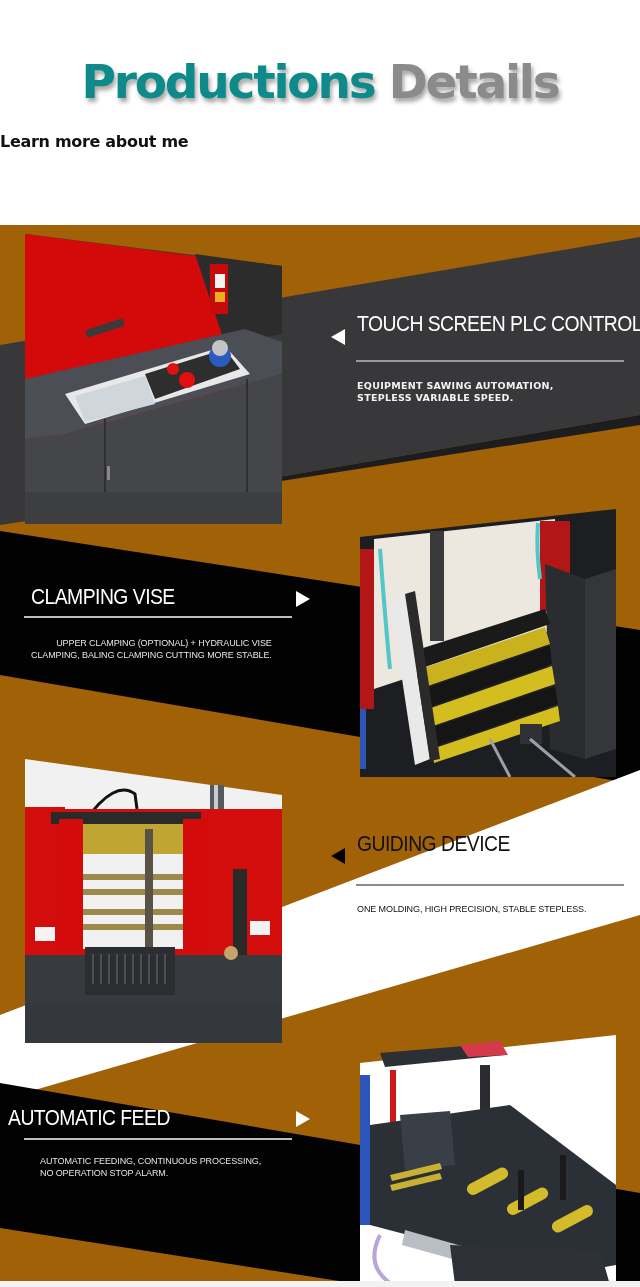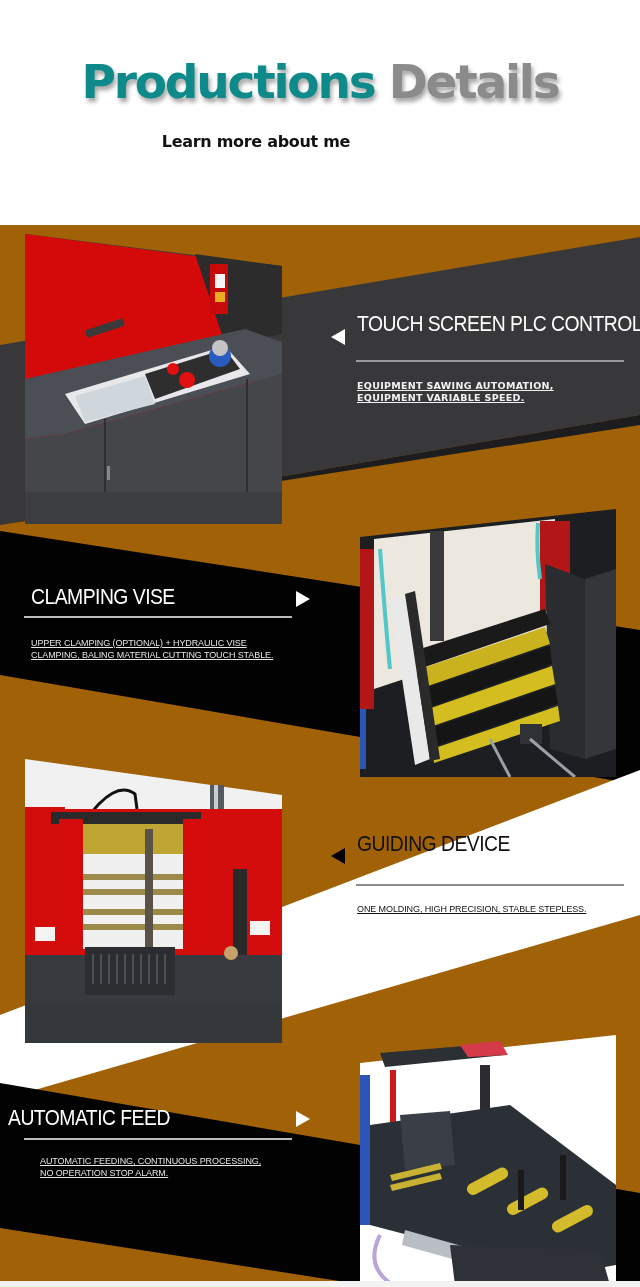--- a/index.html
+++ b/index.html
@@ -2,28 +2,28 @@
 <html><head>
 <meta charset="utf-8">
 <style>
   html, body { margin:0; padding:0; }
   body { width:640px; height:1287px; position:relative; overflow:hidden; background:#ffffff; font-family:"DejaVu Sans", sans-serif; }
   .topline { position:absolute; left:0; top:0; width:640px; height:3px; background:#d9d9d9; }
   .header { position:absolute; left:0; top:0; width:640px; height:178px; background:#ffffff; }
   .title { position:absolute; left:0; top:52px; width:640px; text-align:center; font-family:"DejaVu Sans", sans-serif; font-weight:bold; font-size:47px; letter-spacing:-2.2px; line-height:60px; }
   .title .w1 { color:#0e8a8a; text-shadow:2px 4px 4px rgba(0,0,0,0.35); }
   .title .w2 { color:#8b8b8b; text-shadow:2px 4px 4px rgba(0,0,0,0.35); }
-  .subtitle { position:absolute; left:0; top:132px; width:512px; text-align:center; font-weight:bold; font-size:16px; color:#111; letter-spacing:-0.3px; }
+  .subtitle { position:absolute; left:0; top:132px; width:512px; text-align:left; font-weight:bold; font-size:16px; color:#111; letter-spacing:-0.3px; }
   .dark { position:absolute; left:0; top:178px; width:640px; height:1103px; background:#a16207; overflow:hidden;margin-top:47px; }
   .bottomstrip { position:absolute; left:0; top:1281px; width:640px; height:6px; background:#f2f2f2; }
   svg.bands { position:absolute; left:0; top:0; }
   .photo { position:absolute; overflow:hidden; }
   .sec-title { position:absolute; font-family:"Liberation Sans", sans-serif; font-size:22px; letter-spacing:-0.6px; white-space:nowrap; transform:scaleX(0.88); transform-origin:left top; }
   .sec-rule { position:absolute; height:2px; }
-  .sec-desc { position:absolute; font-family:"DejaVu Sans", sans-serif; font-size:9.5px; line-height:12px; white-space:nowrap; letter-spacing:-0.1px;text-decoration:underline; }
+  .sec-desc { position:absolute; font-family:"DejaVu Sans", sans-serif; font-size:9.5px; line-height:12px; white-space:nowrap; letter-spacing:-0.1px; }
   .arrow { position:absolute; width:0; height:0; }
 </style>
 </head>
 <body>
 
 <div class="topline"></div>
 
 <div class="header">
   <div class="title"><span class="w1">Productions</span> <span class="w2">Details</span></div>
   <div class="subtitle">Learn more about me</div>
@@ -66,29 +66,29 @@
       <line x1="80" y1="185" x2="80" y2="280" stroke="#2e2f33" stroke-width="2"></line>
       <rect x="82" y="232" width="3" height="14" fill="#888"></rect>
       <rect x="0" y="258" width="257" height="32" fill="#3c3e42"></rect>
     </svg>
   </div>
   <div class="arrow" style="left:331px; top:104px; border-top:8px solid transparent; border-bottom:8px solid transparent; border-right:14px solid #ffffff;"></div>
   <div class="sec-title" style="left:357px; top:86px; color:#ffffff;">TOUCH SCREEN PLC CONTROL</div>
   <div class="sec-rule" style="left:356px; top:135px; width:268px; background:#9a9a9a;"></div>
   <div class="sec-desc" style="left:357px; top:155px; color:#f2f2f2; font-weight:bold; letter-spacing:0.3px;">
     <div>EQUIPMENT SAWING AUTOMATION,</div>
-    <div>EQUIPMENT VARIABLE SPEED.</div>
+    <div>STEPLESS VARIABLE SPEED.</div>
   </div>
 
   <div class="sec-title" style="left:31px; top:359px; color:#ffffff;">CLAMPING VISE</div>
   <div class="arrow" style="left:296px; top:366px; border-top:8px solid transparent; border-bottom:8px solid transparent; border-left:14px solid #ffffff;"></div>
   <div class="sec-rule" style="left:24px; top:391px; width:268px; background:#bdbdbd;"></div>
-  <div class="sec-desc" style="left:31px; top:412px; color:#e6e6e6; font-family:'Liberation Sans', sans-serif; font-size:9px;">
+  <div class="sec-desc" style="left:31px; top:412px; color:#e6e6e6; font-family:'Liberation Sans', sans-serif; font-size:9px;text-align:right;">
     <div>UPPER CLAMPING (OPTIONAL) + HYDRAULIC VISE</div>
-    <div>CLAMPING, BALING MATERIAL CUTTING TOUCH STABLE.</div>
+    <div>CLAMPING, BALING CLAMPING CUTTING MORE STABLE.</div>
   </div>
   <div class="photo" style="left:360px; top:284px; width:256px; height:268px;">
     <svg width="256" height="268" viewBox="0 0 256 268">
       <polygon points="0,28 256,0 256,268 0,268" fill="#1c1e22"></polygon>
       <polygon points="14,30 195,10 195,120 14,180" fill="#ece7df"></polygon>
       <rect x="0" y="40" width="14" height="160" fill="#b31616"></rect>
       <rect x="180" y="12" width="30" height="90" fill="#b31616"></rect>
       <rect x="70" y="22" width="14" height="110" fill="#3a3a3a"></rect>
       <path d="M20 40 Q26 120 30 160" stroke="#52c6c8" stroke-width="4" fill="none"></path>
       <path d="M178 14 Q176 40 180 70" stroke="#52c6c8" stroke-width="4" fill="none"></path>

